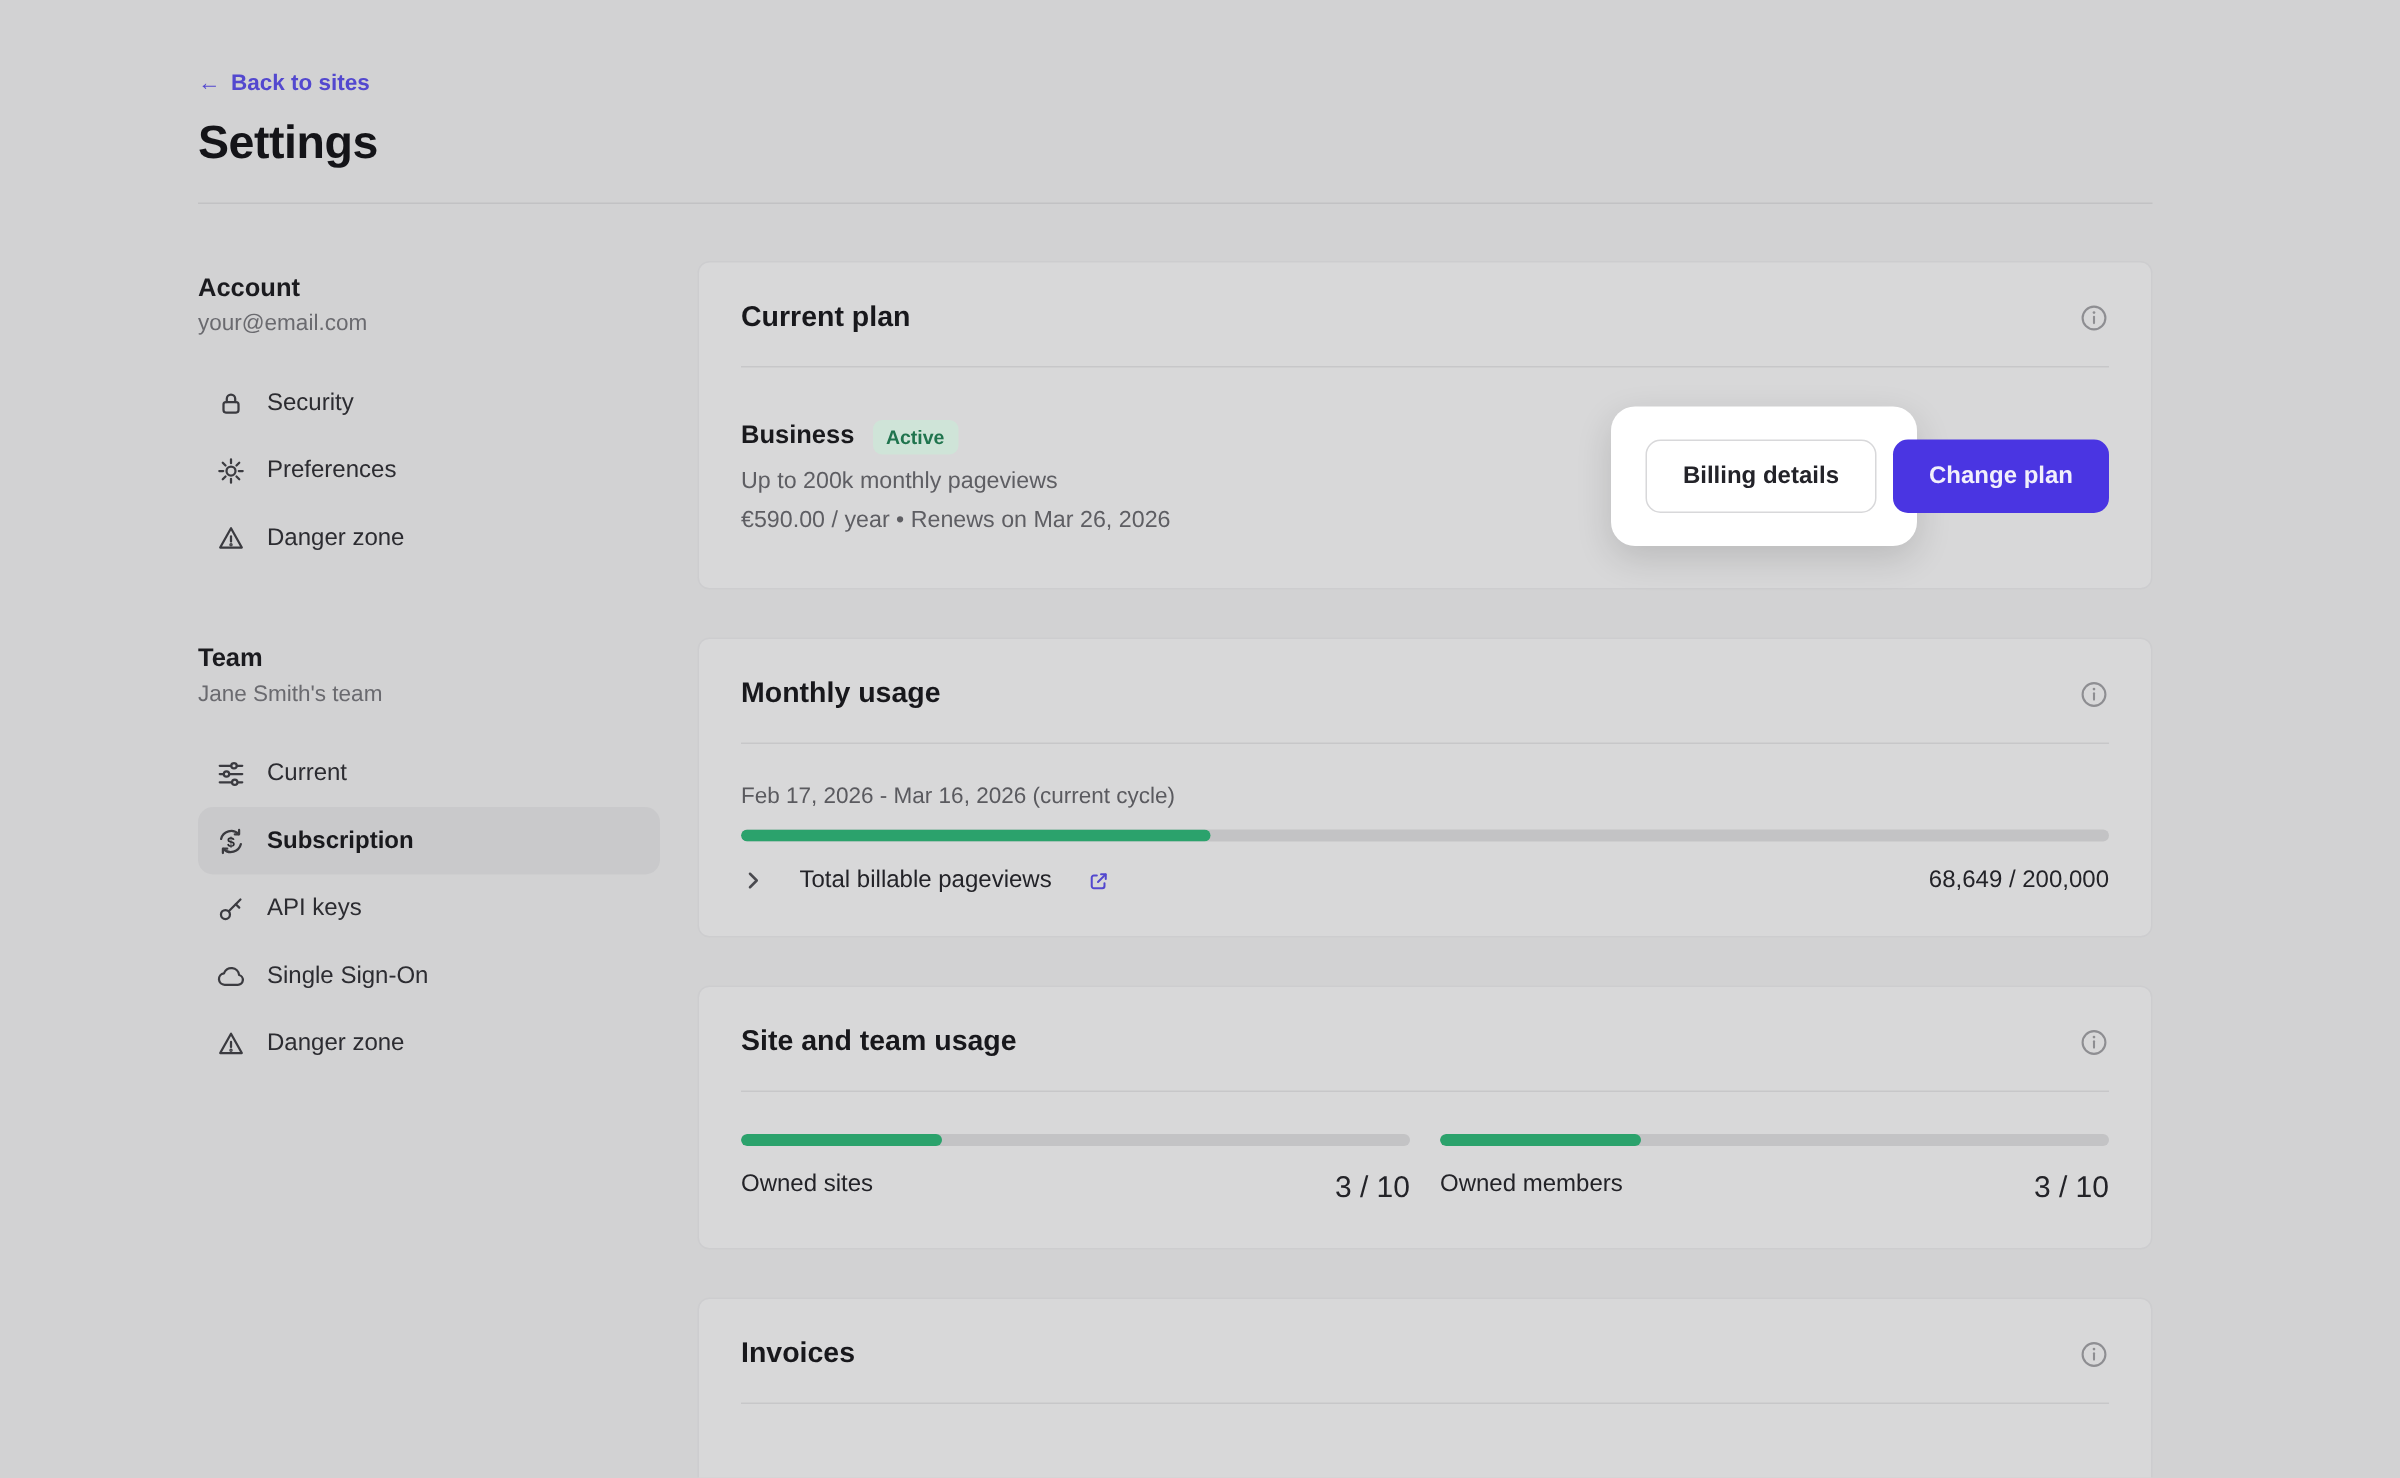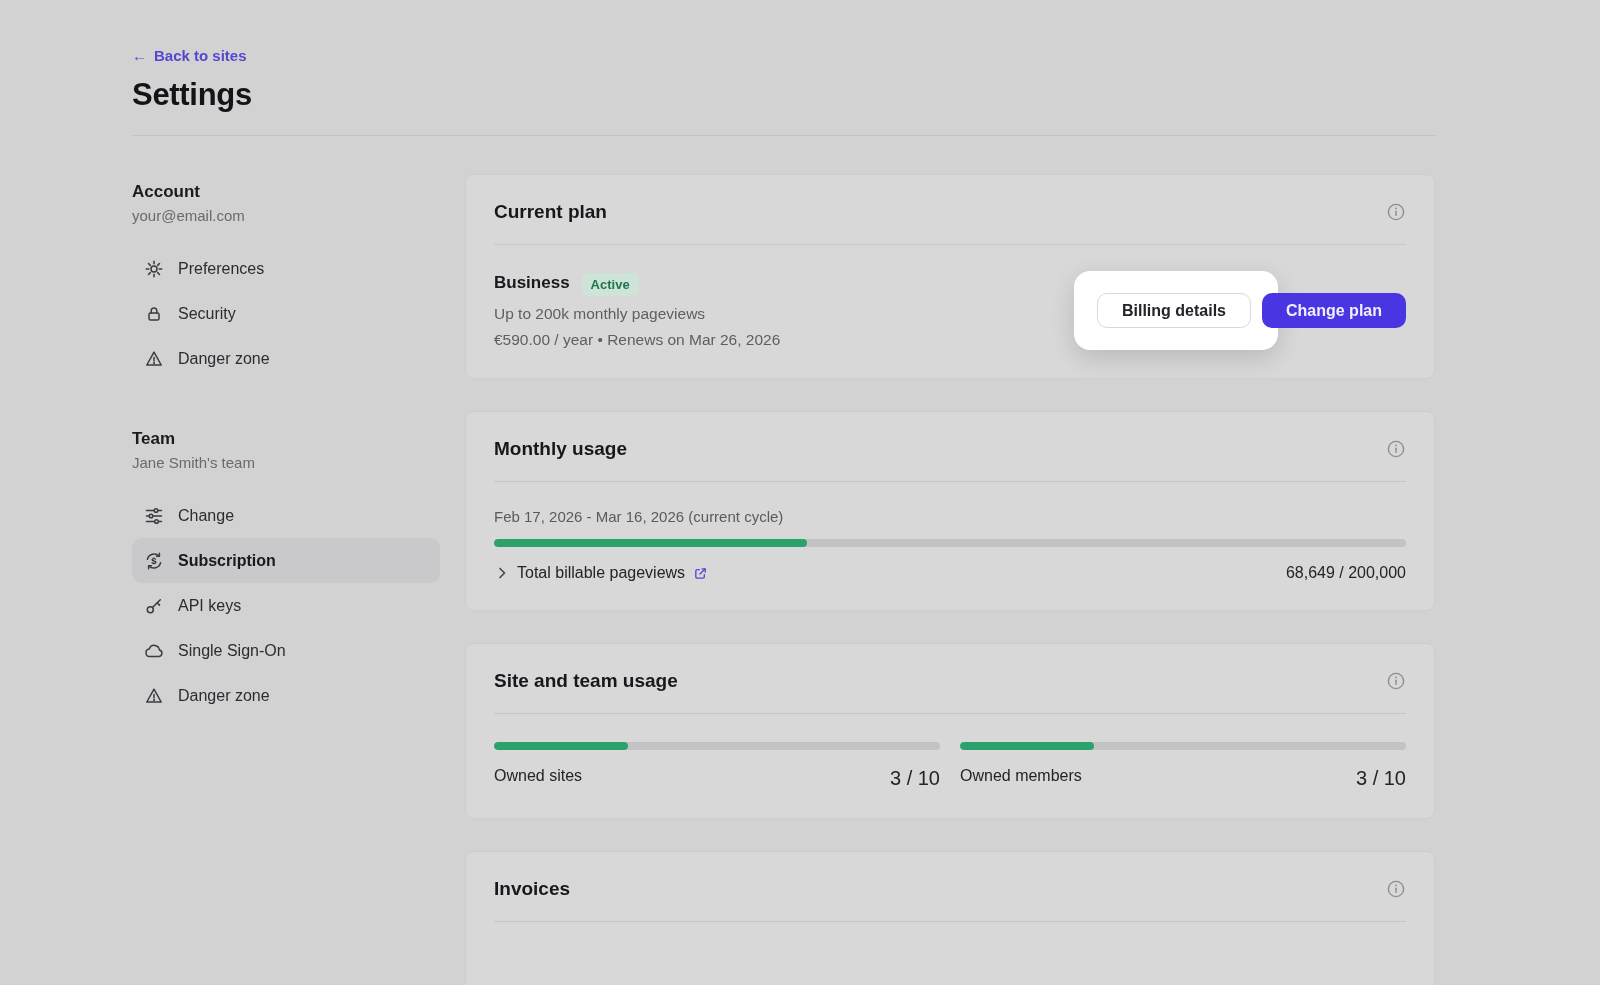--- a/index.html
+++ b/index.html
@@ -43,34 +43,34 @@
   
   .plan-row { display:flex; justify-content:space-between; align-items:center; margin-top:26px; }
   .plan-name-row { display:flex; align-items:flex-start; gap:12px; }
   .plan-name { font-size:17px; font-weight:700; color:#19191d; }
   .badge { font-size:13px; font-weight:600; padding:4px 9px; border-radius:6px; }
   .plan-desc { font-size:15.5px; color:#5e5e63; margin-top:9px; }
   .plan-billing { font-size:15.5px; color:#5e5e63; margin-top:8px; }
   .plan-actions { display:flex; align-items:center; }
   .spotlight { background:#ffffff; border-radius:16px; padding:22px 27px 22px 23px;
     box-shadow:0 8px 24px rgba(0,0,0,.14); }
-  .btn { height:35px; border-radius:10px; font-family:inherit; font-size:16px; font-weight:600;
+  .btn { height:49px; border-radius:10px; font-family:inherit; font-size:16px; font-weight:600;
     padding:0 24px; cursor:pointer; white-space:nowrap; }
   .btn-secondary { background:#ffffff; border:1px solid #d8d8da; color:#232329; }
   .btn-primary { border:none; color:#f1effb; margin-left:-16px; position:relative; z-index:1; }
 
   
   .track { height:8px; border-radius:4px; background:#c3c3c5; overflow:hidden; }
   .fill { height:100%; border-radius:4px; }
 
   
   .cycle-text { font-size:15px; color:#5a5a5f; margin-top:26px; }
   .usage-bar { margin-top:14px; }
   .usage-row { display:flex; justify-content:space-between; align-items:center; margin-top:17px; }
-  .usage-left { display:flex; align-items:center; gap:7px; cursor:pointer;text-align:center; }
+  .usage-left { display:flex; align-items:center; gap:23px; cursor:pointer;text-align:center; }
   .usage-label { font-size:16px; font-weight:500; color:#232328; }
   .usage-value { font-size:16px; font-weight:500; color:#232328; }
 
   
   .meters { display:flex; gap:20px; margin-top:28px; }
   .meter { flex:1; }
   .meter-row { display:flex; justify-content:space-between; margin-top:17px; }
   .meter-label { font-size:16px; color:#232328; }
   .meter-value { font-size:20px; font-weight:500; color:#232328; }
 
@@ -92,31 +92,31 @@
   <div class="cols">
 
     <div class="sidebar">
 
       <div class="side-heading">Account</div>
       <div class="side-sub">your@email.com</div>
 
       <div class="side-list">
         <div class="side-item">
           <svg width="20" height="20" viewBox="0 0 20 20" class="icon-stroke">
+            <rect x="5" y="9" width="10" height="7" rx="1.6"></rect>
+            <path d="M7.2 9V6.8a2.8 2.8 0 0 1 5.6 0V9"></path>
+          </svg>
+          <span>Security</span>
+        </div>
+        <div class="side-item">
+          <svg width="20" height="20" viewBox="0 0 20 20" class="icon-stroke">
             <circle cx="10" cy="10" r="3"></circle>
             <path d="M10 2.2v2.6M10 15.2v2.6M2.2 10h2.6M15.2 10h2.6M4.5 4.5l1.85 1.85M13.65 13.65l1.85 1.85M15.5 4.5l-1.85 1.85M6.35 13.65L4.5 15.5"></path>
           </svg>
           <span>Preferences</span>
-        </div>
-        <div class="side-item">
-          <svg width="20" height="20" viewBox="0 0 20 20" class="icon-stroke">
-            <rect x="5" y="9" width="10" height="7" rx="1.6"></rect>
-            <path d="M7.2 9V6.8a2.8 2.8 0 0 1 5.6 0V9"></path>
-          </svg>
-          <span>Security</span>
         </div>
         <div class="side-item">
           <svg width="20" height="20" viewBox="0 0 20 20" class="icon-stroke">
             <path d="M10 3.2 2.8 16h14.4L10 3.2Z"></path>
             <path d="M10 8.6v3.4"></path>
             <circle cx="10" cy="14.1" r="0.4" fill="#3b3b40"></circle>
           </svg>
           <span>Danger zone</span>
         </div>
       </div>
@@ -127,21 +127,21 @@
       <div class="side-sub">Jane Smith's team</div>
 
       <div class="side-list">
         <div class="side-item">
           <svg width="20" height="20" viewBox="0 0 20 20" class="icon-stroke">
             <path d="M2.5 4.5h15M2.5 10h15M2.5 15.5h15"></path>
             <circle cx="12" cy="4.5" r="1.8" fill="#d2d2d3"></circle>
             <circle cx="7" cy="10" r="1.8" fill="#d2d2d3"></circle>
             <circle cx="12.5" cy="15.5" r="1.8" fill="#d2d2d3"></circle>
           </svg>
-          <span>Change</span>
+          <span>Current</span>
         </div>
         <div class="side-item active">
           <svg width="20" height="20" viewBox="0 0 20 20" class="icon-stroke">
             <path d="M3.4 8.3a6.9 6.9 0 0 1 11.7-3.2"></path>
             <path d="M15.4 2.3v2.9h-2.9"></path>
             <path d="M16.6 11.7a6.9 6.9 0 0 1-11.7 3.2"></path>
             <path d="M4.6 17.7v-2.9h2.9"></path>
             <text x="10" y="13.4" font-size="9.5" font-weight="700" text-anchor="middle" fill="#2a2a2f" stroke="none" font-family="Liberation Sans, sans-serif">$</text>
           </svg>
           <span>Subscription</span>

